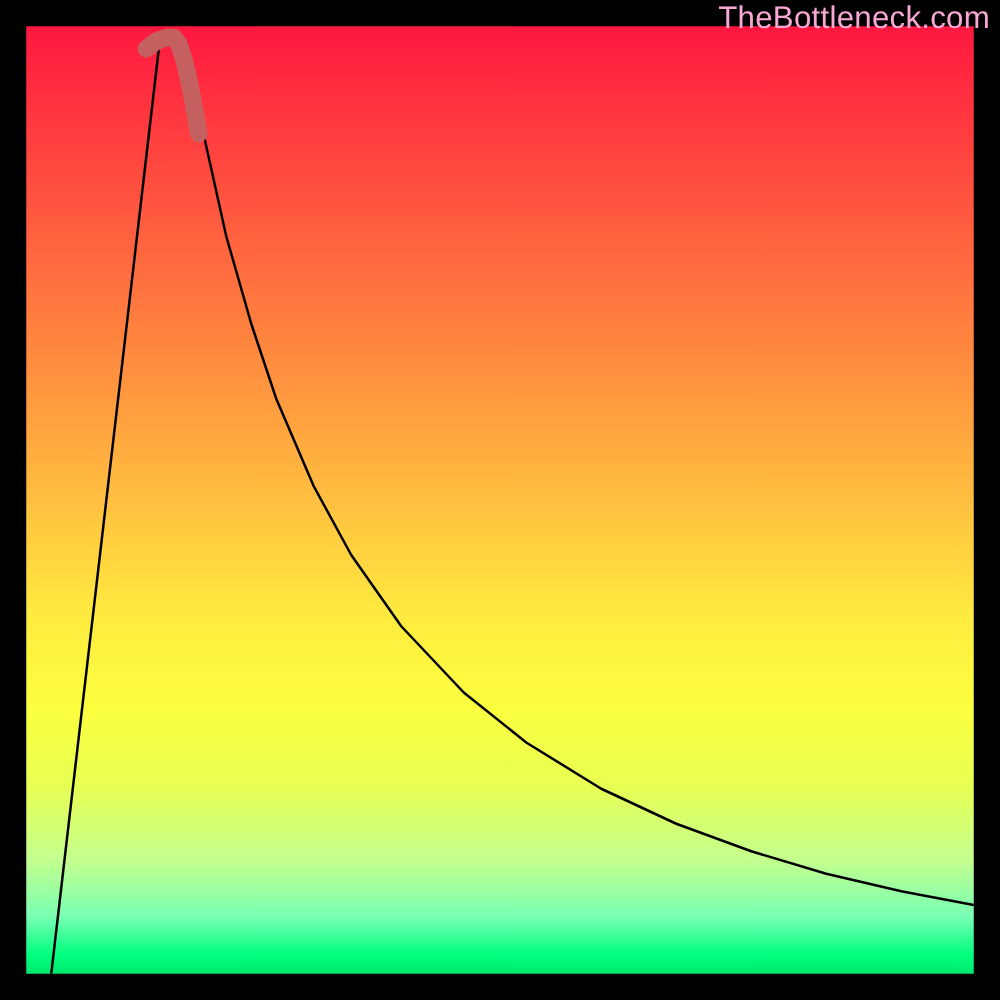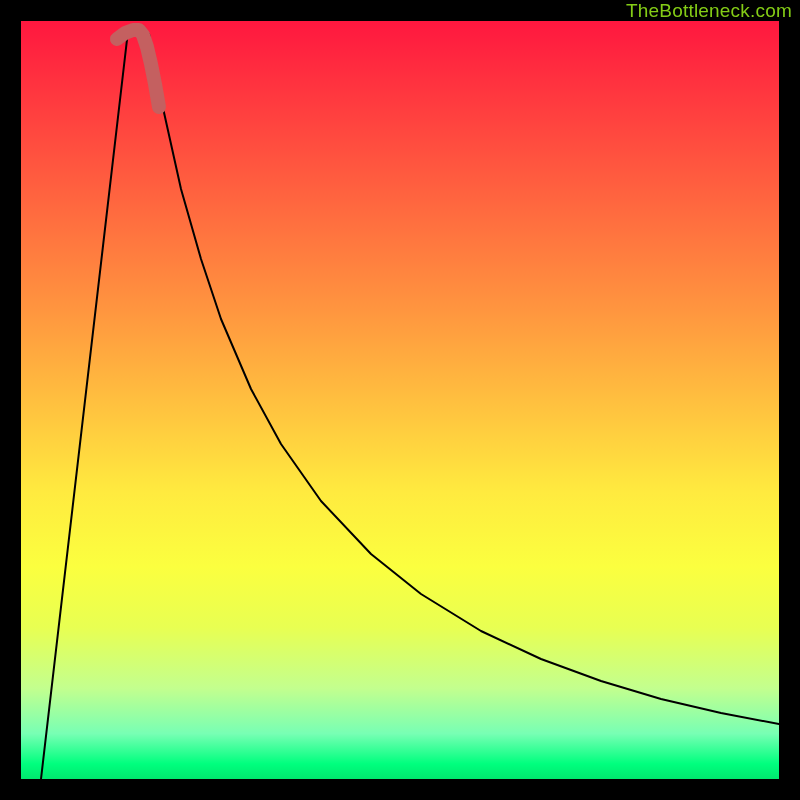--- a/index.html
+++ b/index.html
@@ -37,22 +37,22 @@
     top: 21px;
     width: 758px;
     height: 758px;
     pointer-events: none;
   }
   .watermark {
     position: absolute;
     top: 0px;
     right: 8px;
     font-family: Arial, Helvetica, sans-serif;
-    font-size: 19px;
-    color: #84cc16;
+    font-size: 25px;
+    color: #f9a8d4;
     letter-spacing: 0.2px;
   }
 </style>
 </head>
 <body>
 
 <div class="chart-container">
   <div class="plot-area"></div>
 
   <svg class="curve-svg" viewBox="0 0 758 758">

